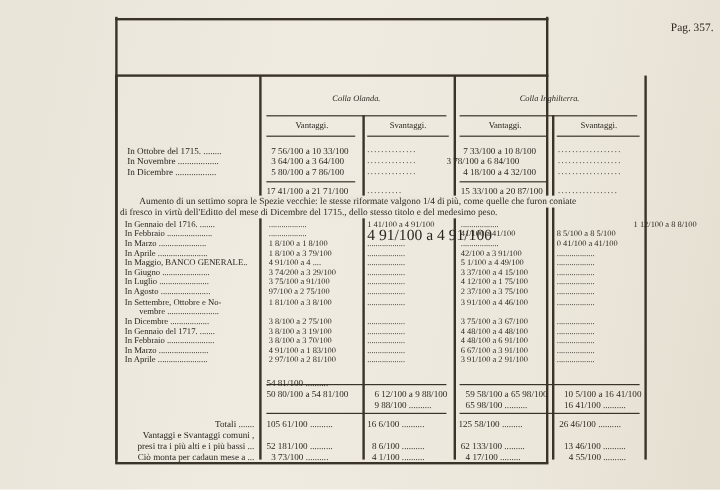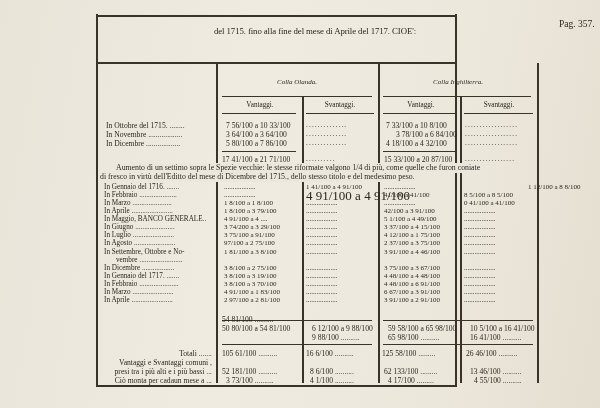--- a/index.html
+++ b/index.html
@@ -43,41 +43,40 @@
 
 <div class="hr" style="left:222px;top:96px;width:150px;height:1px;"></div>
 <div class="hr" style="left:383px;top:96px;width:148px;height:1px;"></div>
 <div class="hr" style="left:222px;top:113px;width:74px;height:1px;"></div>
 <div class="hr" style="left:306px;top:113px;width:68px;height:1px;"></div>
 <div class="hr" style="left:383px;top:113px;width:72px;height:1px;"></div>
 <div class="hr" style="left:464px;top:113px;width:69px;height:1px;"></div>
 
 <div class="pag">Pag. 357.</div>
 <div class="title" style="left:100px;width:430px;">
-  <div>del 1715. fino alla fine del mese di Aprile del 1717. CIOE':</div>
 </div>
 
 <div class="colhead" style="left:222px;top:78px;width:150px;">Colla Olanda.</div>
 <div class="colhead" style="left:383px;top:78px;width:150px;">Colla Inghilterra.</div>
 <div class="subhead" style="left:222px;top:101px;width:76px;">Vantaggi.</div>
 <div class="subhead" style="left:305px;top:101px;width:70px;">Svantaggi.</div>
 <div class="subhead" style="left:383px;top:101px;width:76px;">Vantaggi.</div>
 <div class="subhead" style="left:463px;top:101px;width:72px;">Svantaggi.</div>
 
 <div>
   <div class="lbl" style="left:106px;top:121px;">In Ottobre del 1715. ........</div>
   <div class="val" style="left:226px;top:121px;">7 56/100 a 10 33/100</div>
   <div class="dotsline" style="left:306px;top:121px;width:68px;">..............</div>
   <div class="val" style="left:386px;top:121px;">7 33/100 a 10 8/100</div>
   <div class="dotsline" style="left:465px;top:121px;width:68px;">..................</div>
 
   <div class="lbl" style="left:106px;top:130px;">In Novembre ..................</div>
   <div class="val" style="left:226px;top:130px;">3 64/100 a 3 64/100</div>
   <div class="dotsline" style="left:306px;top:130px;width:68px;">..............</div>
-  <div class="val" style="left:396px;top:130px;">3 78/100 a 6 84/100</div>
+  <div class="val" style="left:372px;top:130px;">3 78/100 a 6 84/100</div>
   <div class="dotsline" style="left:465px;top:130px;width:68px;">..................</div>
 
   <div class="lbl" style="left:106px;top:139px;">In Dicembre ..................</div>
   <div class="val" style="left:226px;top:139px;">5 80/100 a 7 86/100</div>
   <div class="dotsline" style="left:306px;top:139px;width:68px;">..............</div>
   <div class="val" style="left:386px;top:139px;">4 18/100 a 4 32/100</div>
   <div class="dotsline" style="left:465px;top:139px;width:68px;">..................</div>
 
   <div class="hr" style="left:222px;top:151px;width:74px;height:1px;"></div>
   <div class="hr" style="left:383px;top:151px;width:72px;height:1px;"></div>

